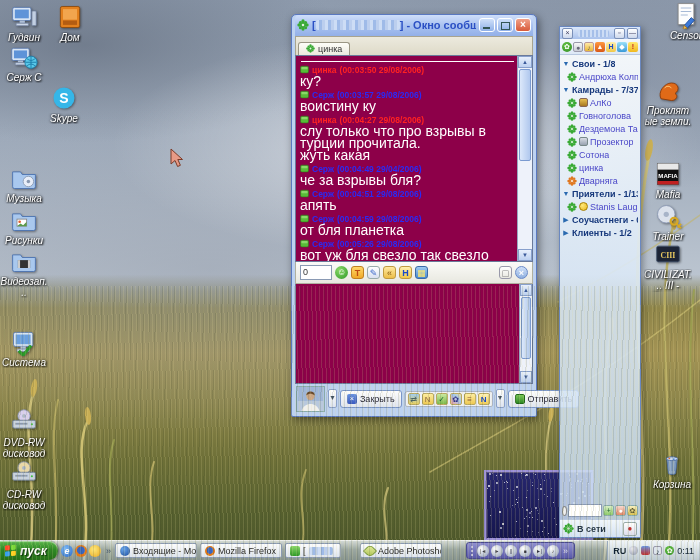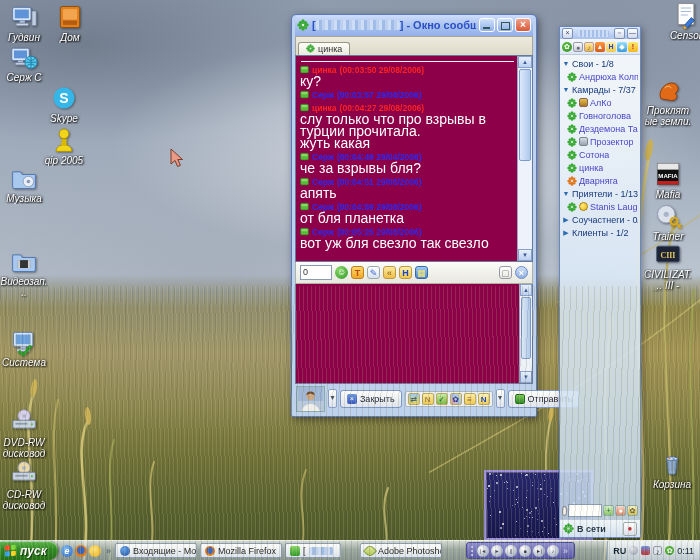--- a/index.html
+++ b/index.html
@@ -116,21 +116,21 @@
   .crow{display:flex;align-items:center;height:13px;font-size:9px;gap:2px;padding:0 2px;overflow:hidden;white-space:nowrap;cursor:pointer;}
   .arr{width:8px;font-size:7px;color:#2a6ab0;text-align:center;flex:0 0 auto;}
   .crow.v-contact{padding-left:7px;}
   .cic{width:10px;height:10px;color:#3aaa35;flex:0 0 auto;}
   .cic.v-orange{color:#e07820;}
   .bdg{width:9px;height:9px;display:none;border-radius:2px;flex:0 0 auto;box-sizing:border-box;}
   .bdg.v-cup{display:block;background:linear-gradient(#e8c050,#a87820);border:1px solid #865;}
   .bdg.v-grey{display:block;background:linear-gradient(#d8dde4,#98a2b0);border:1px solid #788;}
   .bdg.v-yellow{display:block;border-radius:50%;background:radial-gradient(circle at 35% 35%,#ffe878,#e8b820);border:1px solid #a88000;}
   .cname{color:#4946c8;overflow:hidden;}
-  .crow.v-group .cname{color:#16387c;font-weight:normal;}
+  .crow.v-group .cname{color:#16387c;font-weight:bold;}
   .cl-spacer{flex:1;}
   .cl-search{height:17px;display:flex;align-items:center;gap:1px;padding:0 2px;}
   .srch-ic{width:8px;height:8px;border-radius:50%;border:1px solid #888;background:#eee;}
   .cl-search input{width:30px;height:11px;border:1px solid #8a9ab4;background:#fff;font-size:8px;padding:0 1px;}
   .sbtn{width:11px;height:11px;border:1px solid #8aa;border-radius:2px;font-size:7px;line-height:10px;text-align:center;box-sizing:border-box;}
   .v-b1{background:linear-gradient(#d8f0c8,#88c868);color:#263;}
   .v-b2{background:linear-gradient(#f8d8d0,#e08868);color:#fff;}
   .v-b3{background:linear-gradient(#f8f0c0,#d8c050);color:#553;}
   .cl-status{height:17px;display:flex;align-items:center;gap:3px;padding:0 3px;border-top:1px solid #b8c8e0;
     background:linear-gradient(#f0f6fc,#d4e2f4);}
@@ -368,34 +368,34 @@
         <div class="dlabel">Дом</div>
       </div>
 
       <div class="dicon" style="left: 40px; top: 84px;">
         <svg>
           <use href="#skype-icon"></use>
         </svg>
         <div class="dlabel">Skype</div>
       </div>
 
-      <div class="dicon" style="left: 40px; top: 126px;">
-        <svg>
-          <use href="#qip-icon"></use>
-        </svg>
-        <div class="dlabel">qip 2005</div>
-      </div>
 
       <div class="dicon" style="left: 0px; top: 164px;">
         <svg>
           <use href="#folder-music-icon"></use>
         </svg>
         <div class="dlabel">Музыка</div>
       </div>
 
+      <div class="dicon" style="left: 0px; top: 206px;">
+        <svg>
+          <use href="#folder-pic-icon"></use>
+        </svg>
+        <div class="dlabel">Рисунки</div>
+      </div>
 
       <div class="dicon" style="left: 0px; top: 247px;">
         <svg>
           <use href="#folder-video-icon"></use>
         </svg>
         <div class="dlabel">Видеозап...</div>
       </div>
 
       <div class="dicon" style="left: 0px; top: 328px;">
         <svg>
@@ -617,20 +617,21 @@
           </div>
 
           <div class="msg">
             <div class="mhead v-blue">
               <svg>
                 <use href="#chat-icon"></use>
               </svg>
               <span class="mname">Серж</span>
               <span class="mmeta">(00:03:57 29/08/2006)</span>
             </div>
+            <div class="mtext">воистину ку</div>
           </div>
 
           <div class="msg">
             <div class="mhead v-red">
               <svg>
                 <use href="#chat-icon"></use>
               </svg>
               <span class="mname">цинка</span>
               <span class="mmeta">(00:04:27 29/08/2006)</span>
             </div>

